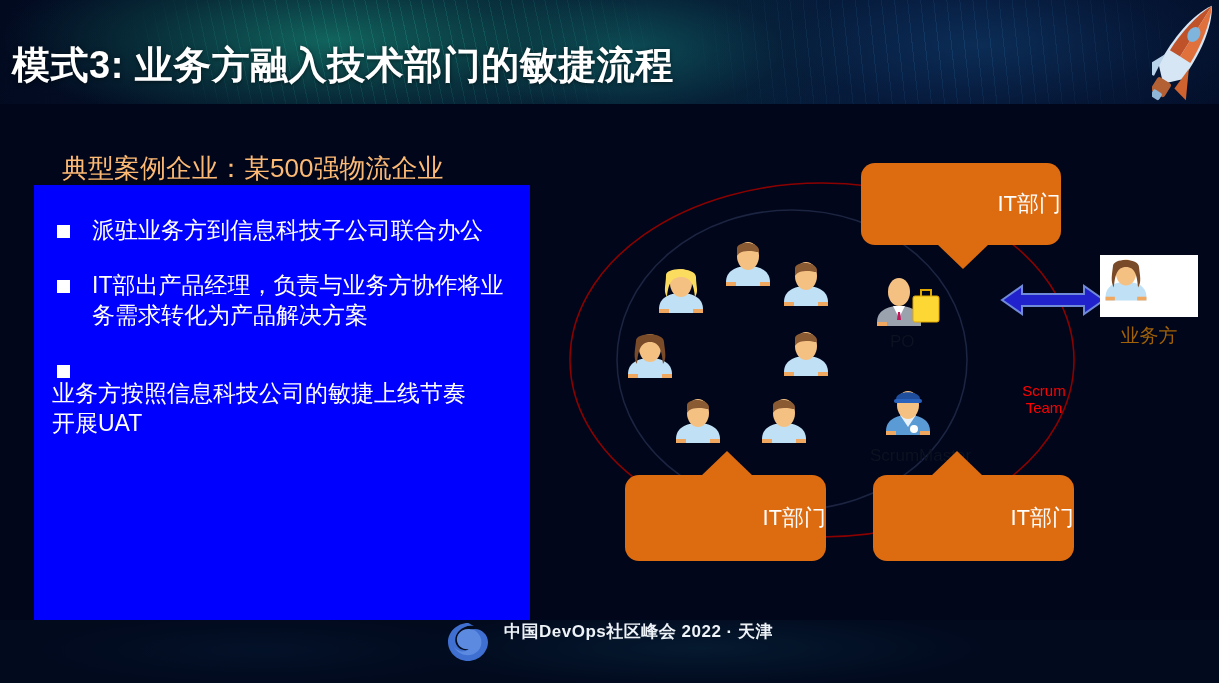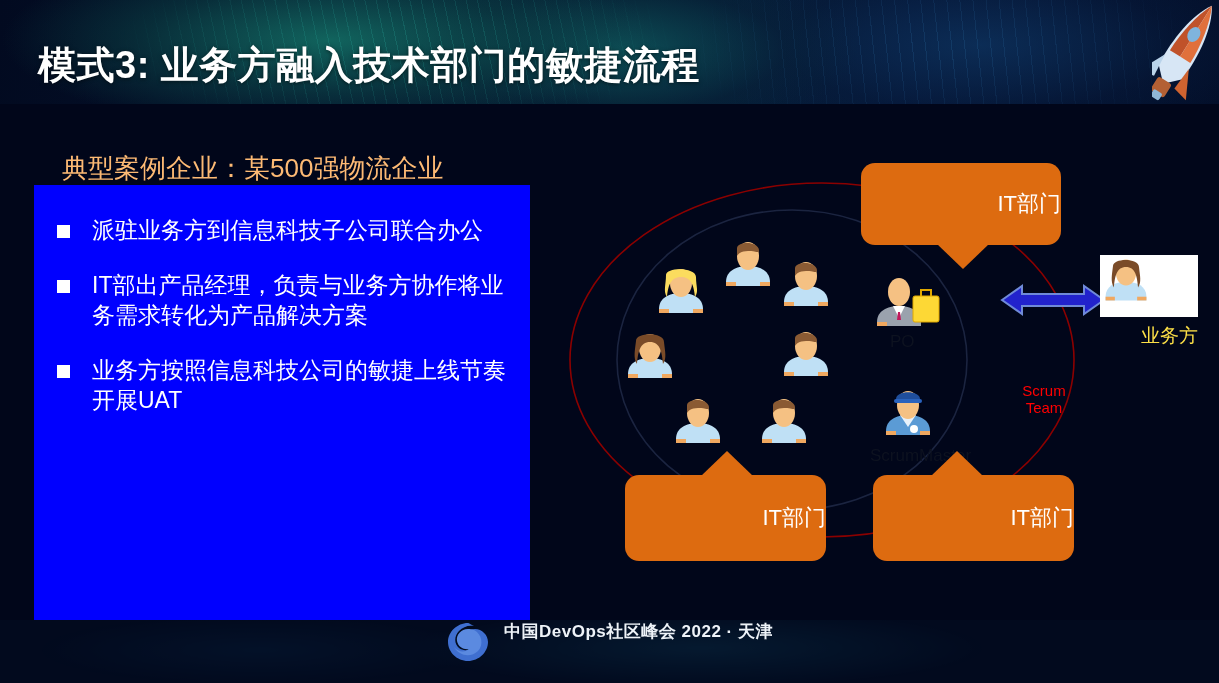--- a/index.html
+++ b/index.html
@@ -45,21 +45,20 @@
         rgba(58,140,200,0.38) 5px, rgba(58,140,200,0.38) 6px,
         rgba(40,120,190,0.00) 6px, rgba(40,120,190,0.00) 13px);
     -webkit-mask-image: radial-gradient(ellipse 300px 110px at 380px 48px, #000 0%, rgba(0,0,0,.45) 60%, transparent 88%);
     mask-image: radial-gradient(ellipse 300px 110px at 380px 48px, #000 0%, rgba(0,0,0,.45) 60%, transparent 88%);
   }
   #slide-title {
     position: absolute; left: 12px; top: 40px;
     font-size: 38px; font-weight: bold; color: #ffffff;
     letter-spacing: .5px; white-space: nowrap;
     text-shadow: 0 1px 4px rgba(0,0,0,.55);
-    margin-left: 26px;
   }
 
   
   #brand {
     position: absolute; left: 975px; top: 22px;
     width: 200px; height: 78px;
   }
   #brand .mark {
     position: absolute; left: 0; top: 7px; width: 58px; height: 44px;
   }
@@ -89,21 +88,21 @@
   }
 
   
   #bullet-box {
     position: absolute; left: 34px; top: 185px;
     width: 496px; height: 436px;
     background: #0000ff;
     padding: 30px 22px 0 18px;
   }
   .bullet-row { display: flex; align-items: flex-start; margin-bottom: 24px; }
-  .bullet-row:last-child { margin-bottom: 17px; }
+  .bullet-row:last-child { margin-bottom: 17px; flex-direction: column; }
   .bullet-sq {
     width: 13px; height: 13px; background: #ffffff;
     margin: 10px 22px 0 5px; flex: 0 0 13px;
   }
   .bullet-text {
     font-size: 23px; line-height: 1.33; color: #ffffff;
     max-width: 432px;
   }
 
   
@@ -156,21 +155,21 @@
     width: 70px;
   }
 
   #biz-card {
     position: absolute; left: 540px; top: 145px;
     width: 98px; height: 62px; background: #ffffff;
     display: flex; align-items: center; justify-content: center;
   }
   #biz-label {
     position: absolute; left: 540px; top: 213px; width: 98px;
-    text-align: right; font-size: 19px; color: #fde047; white-space: nowrap;
+    text-align: center; font-size: 19px; color: #a16207; white-space: nowrap;
   }
 
   
   #footer {
     position: absolute; left: 0; top: 620px; width: 1219px; height: 63px;
     background: #020a1e;
     overflow: hidden;
   }
   #footer .ftex {
     position: absolute; left: 0; top: 0; width: 100%; height: 100%;

